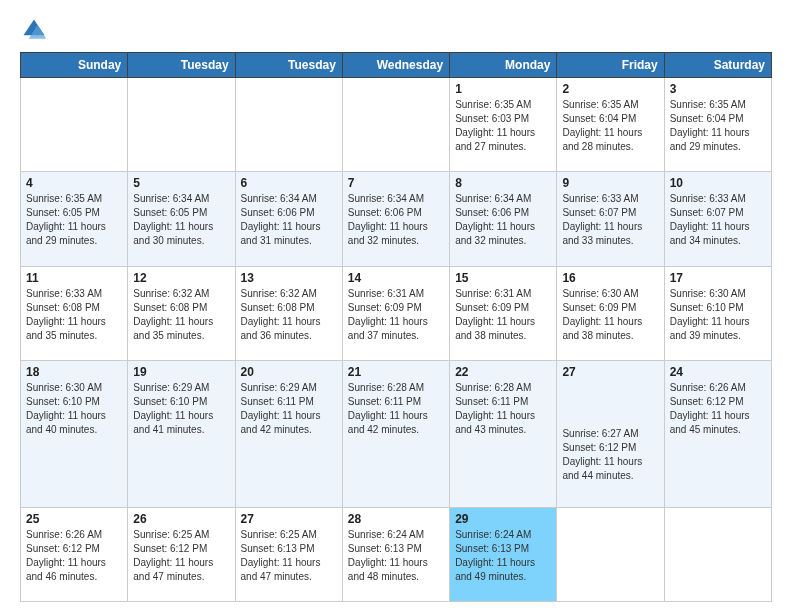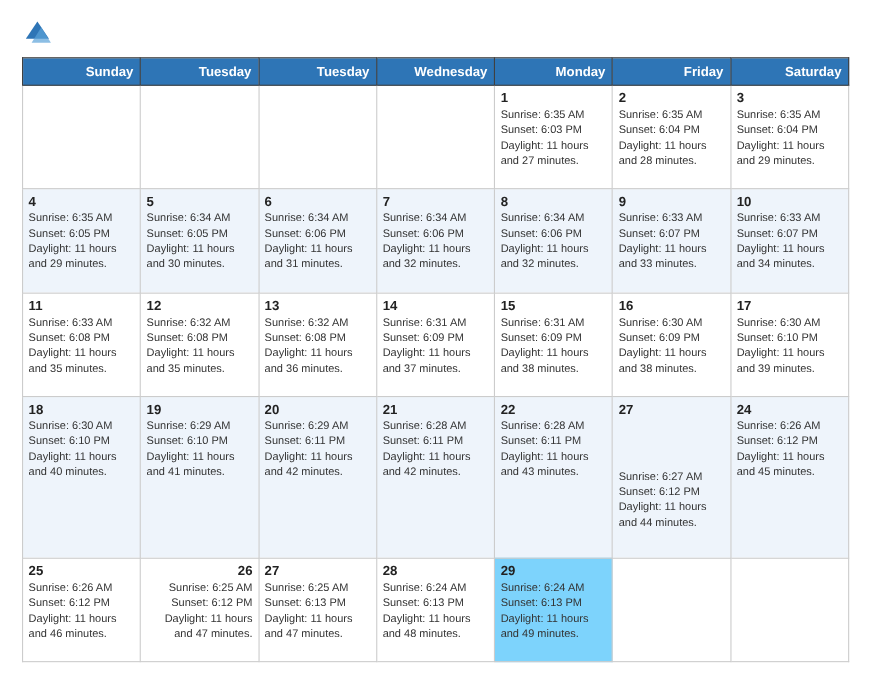--- a/index.html
+++ b/index.html
@@ -288,21 +288,21 @@
 Daylight: 11 hours and 45 minutes.</div>
           </td>
         </tr>
         <tr>
           <td style="background: rgb(255, 255, 255);">
             <span class="day-num">25</span>
             <div class="day-info" style="white-space: pre-line;">Sunrise: 6:26 AM
 Sunset: 6:12 PM
 Daylight: 11 hours and 46 minutes.</div>
           </td>
-          <td style="background: rgb(255, 255, 255); text-align: right;">
+          <td style="background: rgb(255, 255, 255);">
             <span class="day-num">26</span>
             <div class="day-info" style="white-space: pre-line;">Sunrise: 6:25 AM
 Sunset: 6:12 PM
 Daylight: 11 hours and 47 minutes.</div>
           </td>
           <td style="background: rgb(255, 255, 255);">
             <span class="day-num">27</span>
             <div class="day-info" style="white-space: pre-line;">Sunrise: 6:25 AM
 Sunset: 6:13 PM
 Daylight: 11 hours and 47 minutes.</div>

